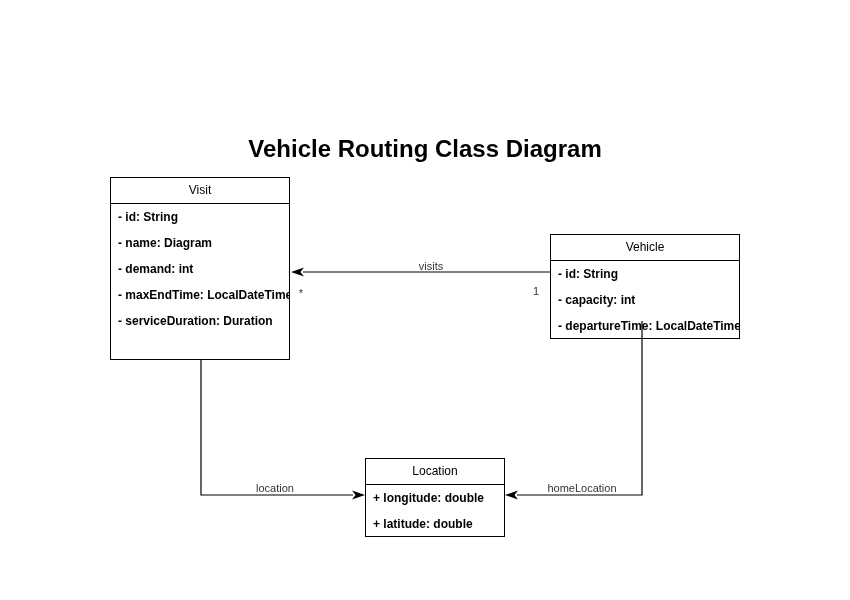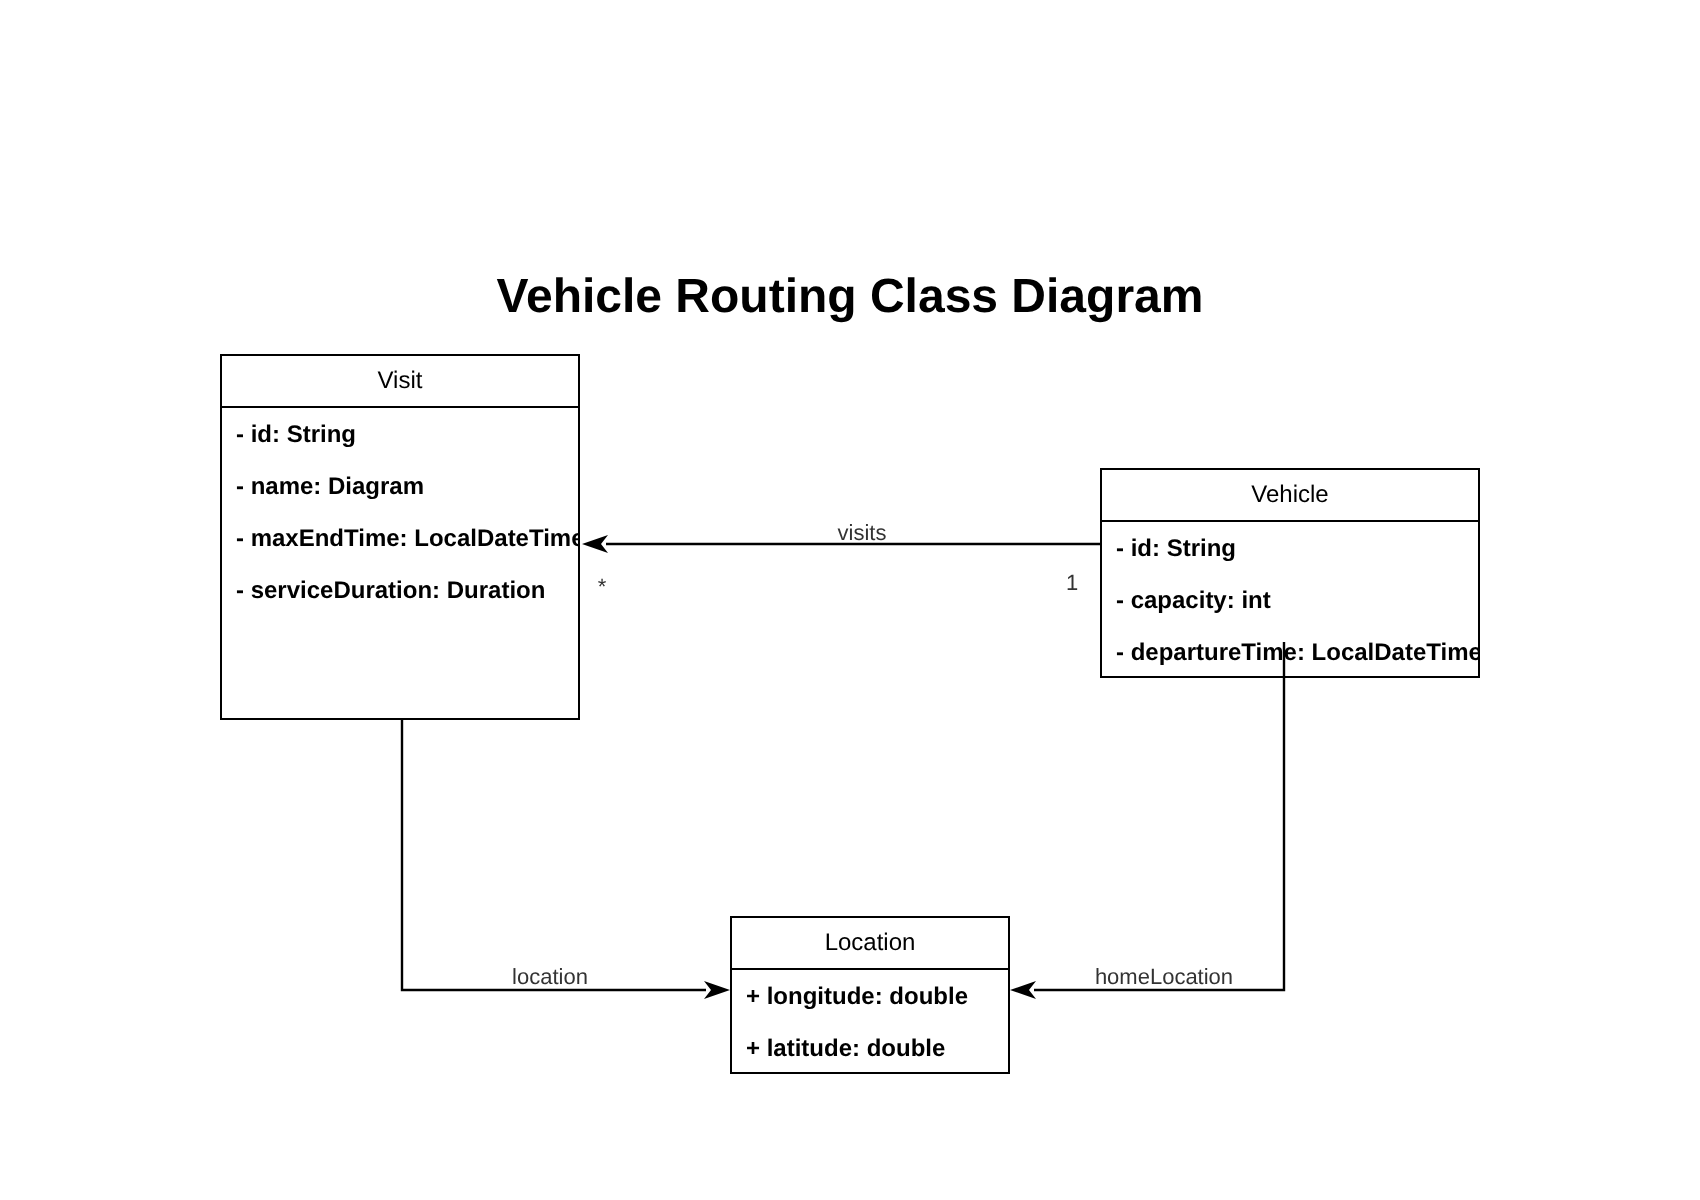--- a/index.html
+++ b/index.html
@@ -80,20 +80,21 @@
 
 <div class="canvas">
 
   <div class="diagram-title">Vehicle Routing Class Diagram</div>
 
   <div class="uml-class class-visit">
     <div class="uml-title">Visit</div>
     <div class="uml-attrs">
       <div class="uml-attr">- id: String</div>
       <div class="uml-attr">- name: Diagram</div>
+      <div class="uml-attr">- demand: int</div>
       <div class="uml-attr">- maxEndTime: LocalDateTime</div>
       <div class="uml-attr">- serviceDuration: Duration</div>
     </div>
   </div>
 
   <div class="uml-class class-vehicle">
     <div class="uml-title">Vehicle</div>
     <div class="uml-attrs">
       <div class="uml-attr">- id: String</div>
       <div class="uml-attr">- capacity: int</div>

